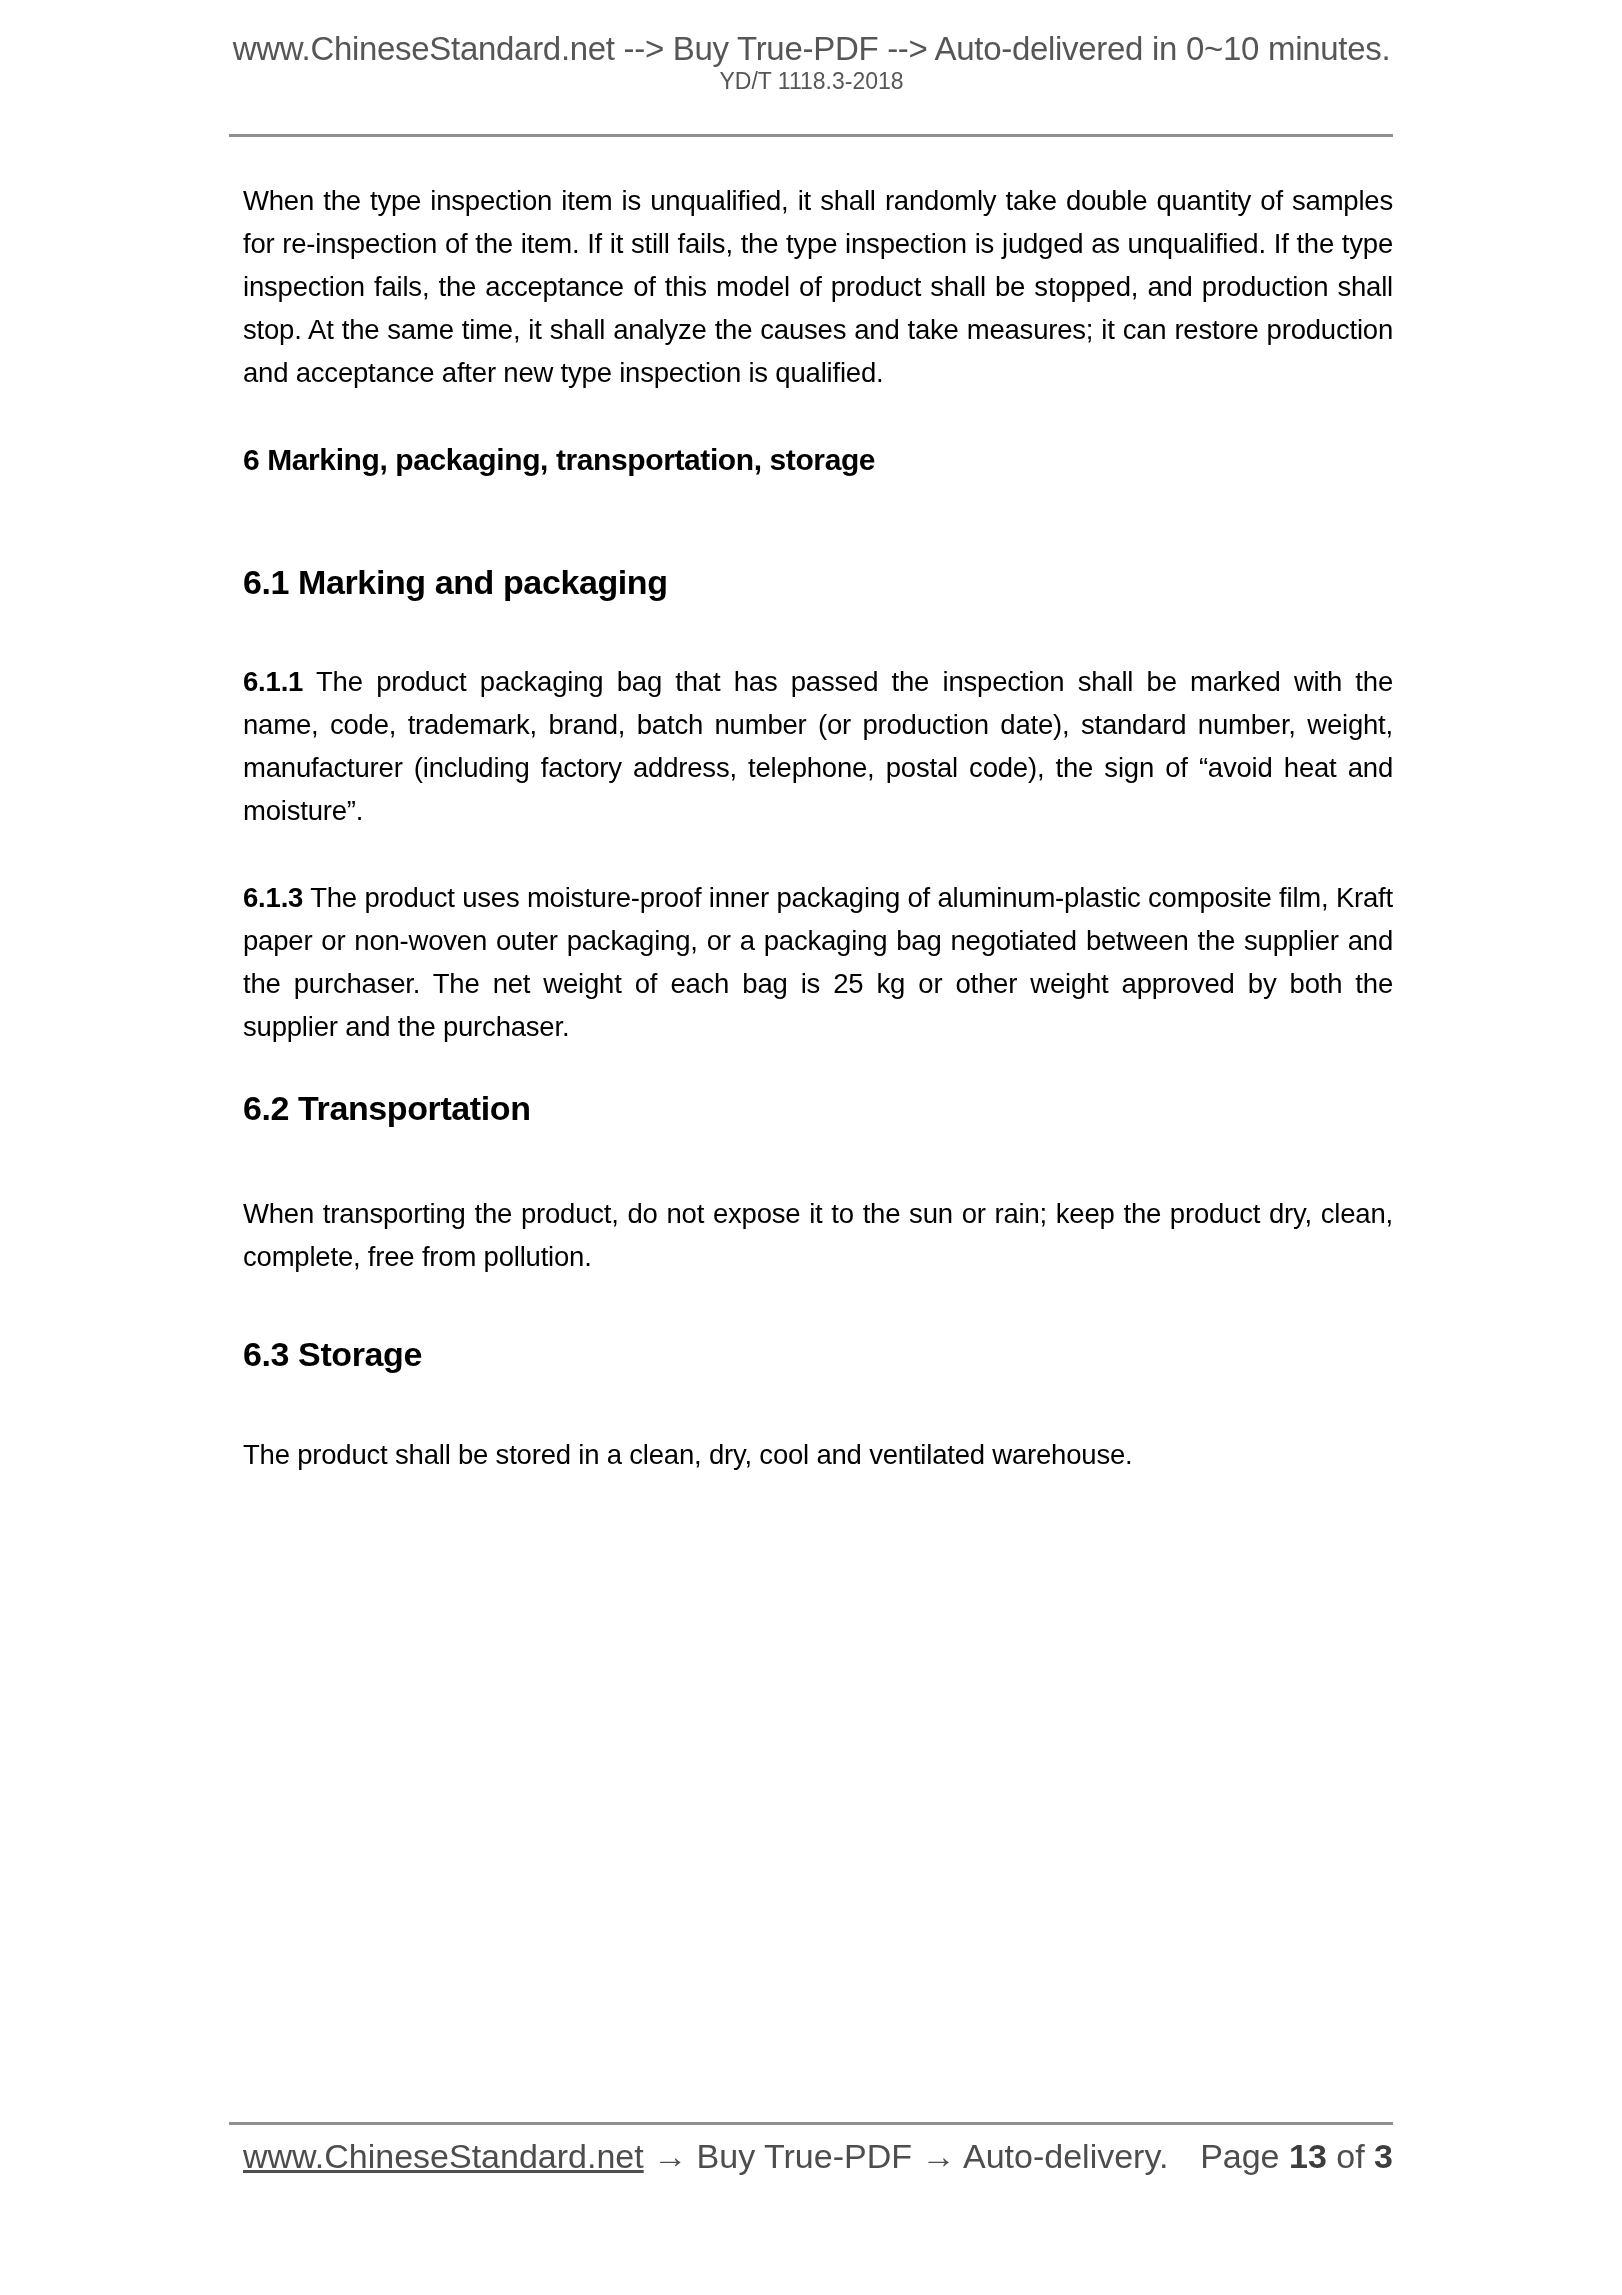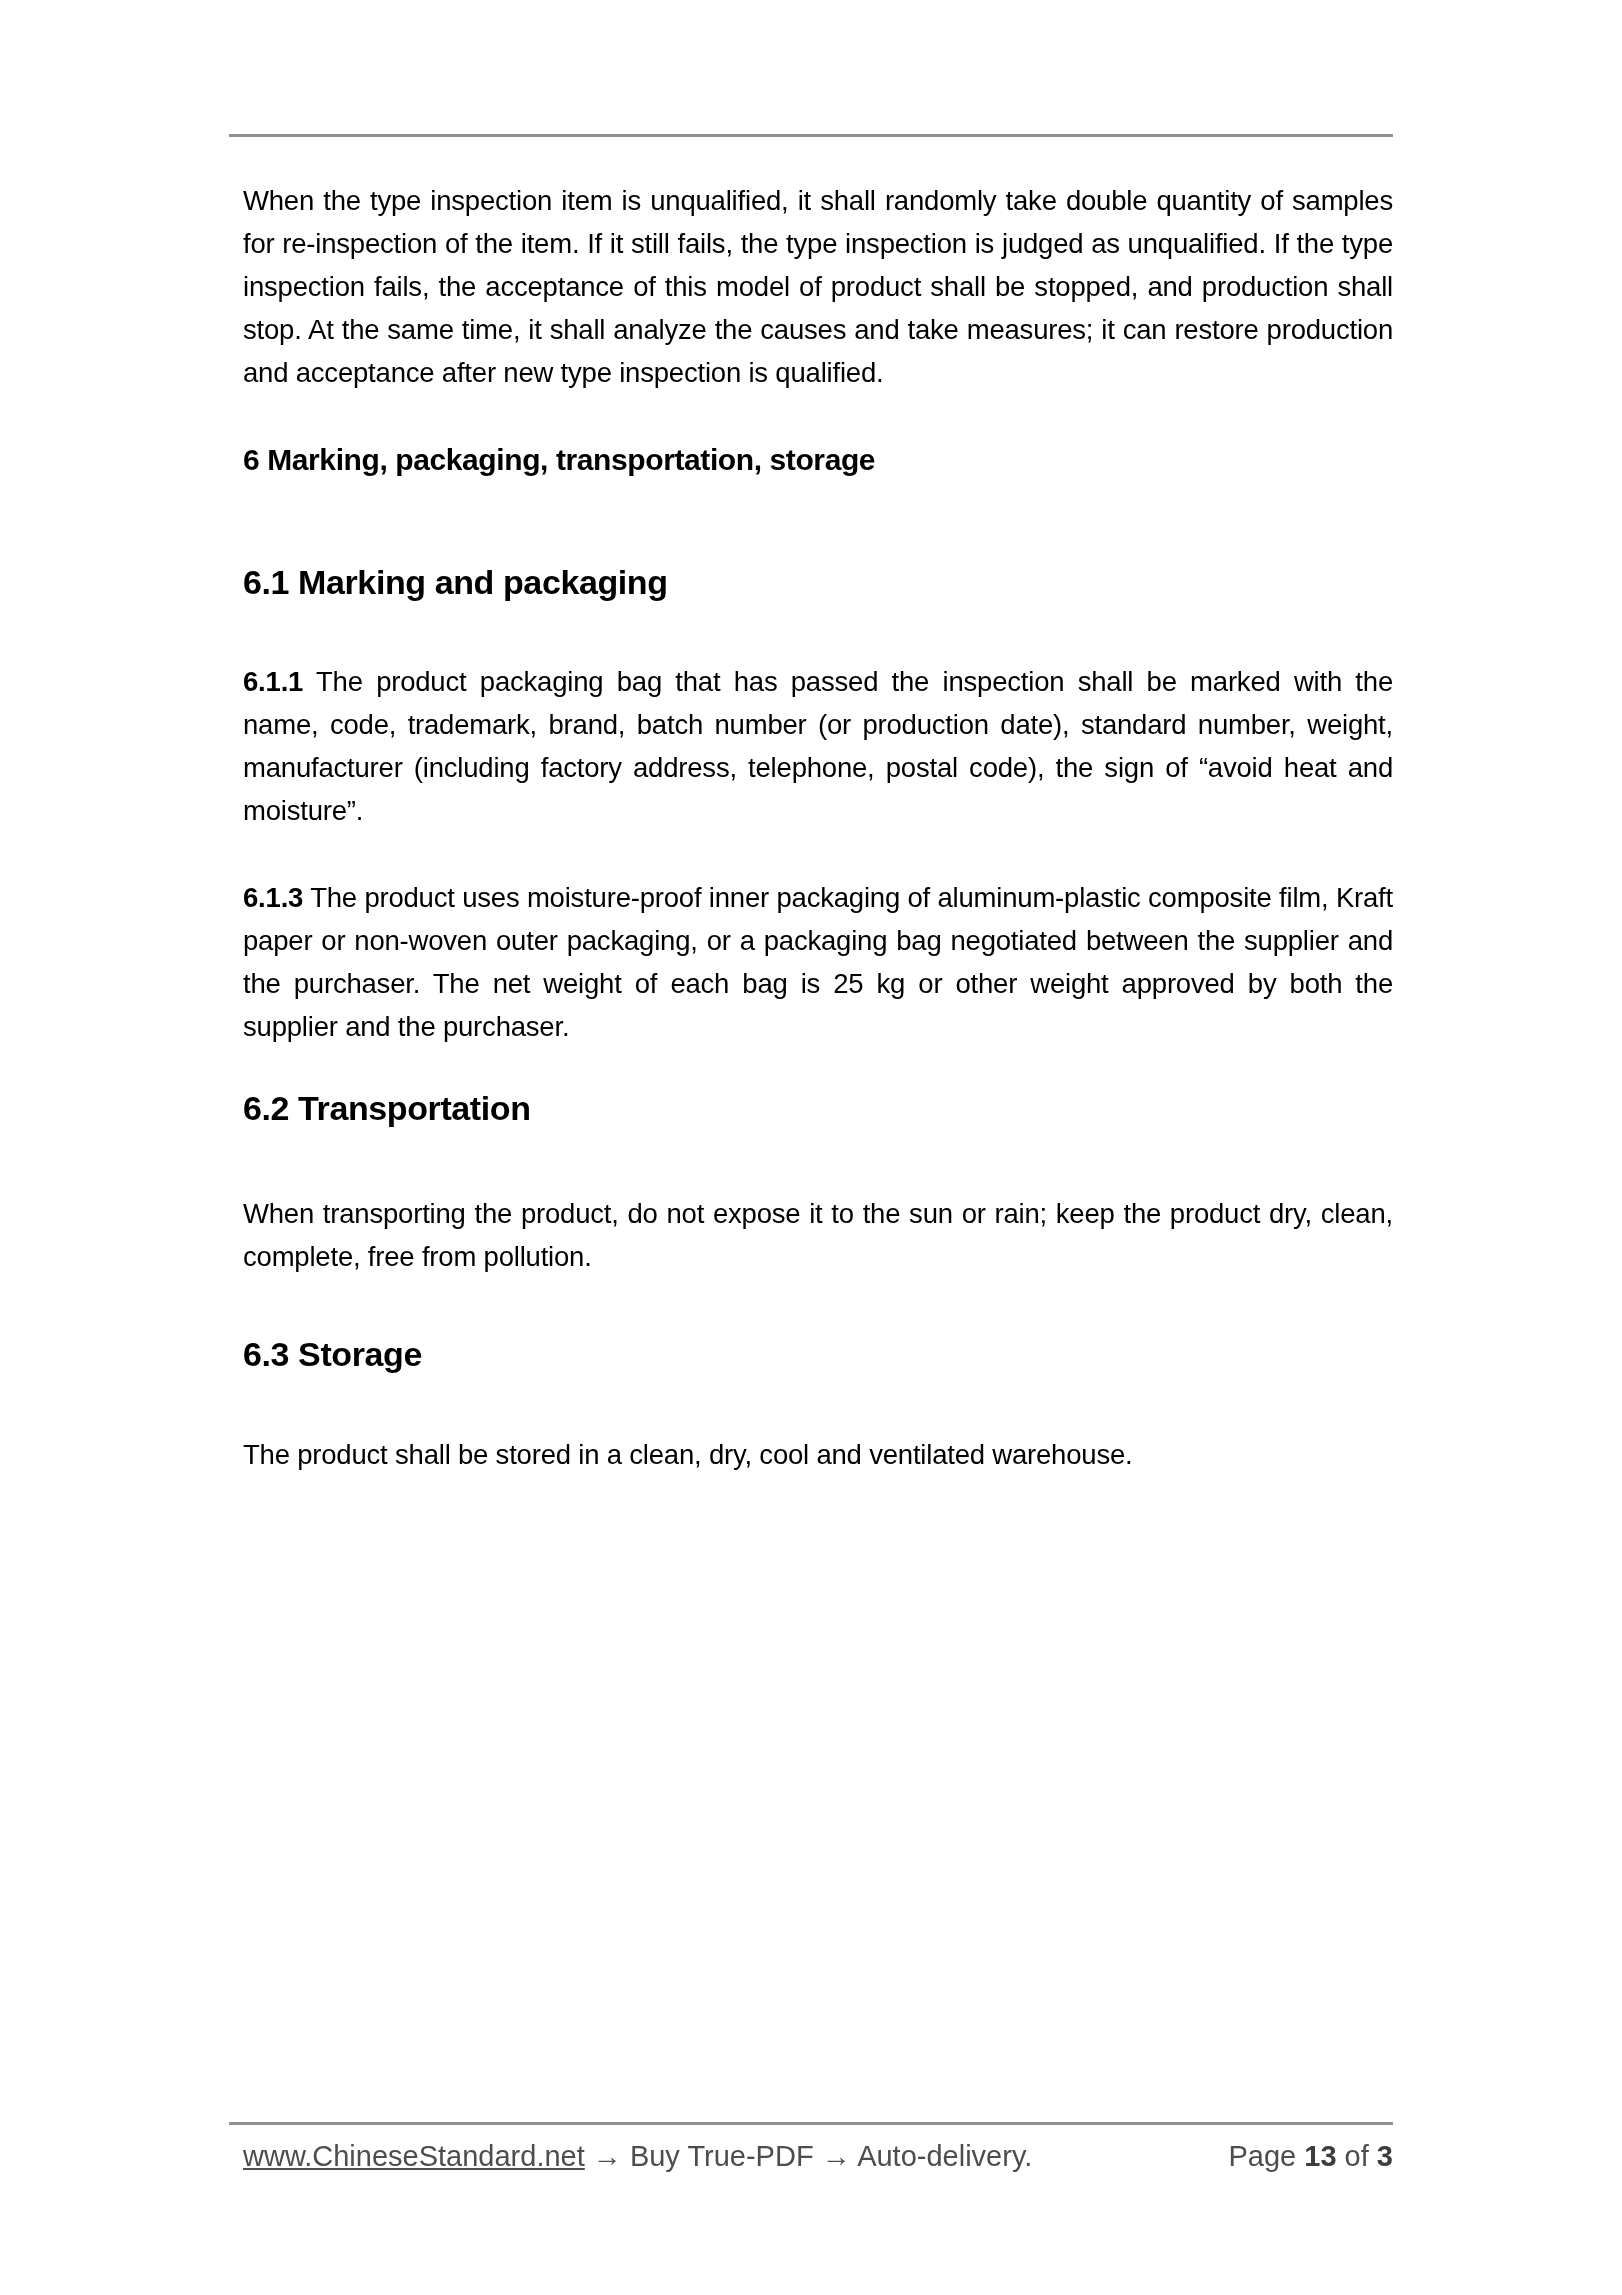--- a/index.html
+++ b/index.html
@@ -80,38 +80,42 @@
   .clause-num { font-weight: bold; }
 
   .footer-row {
     position: absolute;
     top: 2140px;
     left: 243px;
     right: 230px;
     display: flex;
     justify-content: space-between;
     align-items: baseline;
-    font-size: 29px;
+    font-size: 34px;
     line-height: 32px;
     color: #4d4d4d;
     text-align: right;
   }
   .footer-left span, .footer-left a { white-space: pre; }
   .footer-link {
     color: #4d4d4d;
     text-decoration: underline;
     cursor: pointer;
   }
   .footer-right strong { font-weight: bold; color: #3d3d3d; }
 </style>
 </head>
 <body>
 
 <div class="page">
 
+  <div class="header">
+    <div class="header-line1">www.ChineseStandard.net --&gt; Buy True-PDF --&gt; Auto-delivered in 0~10 minutes.</div>
+    <div class="header-line2">YD/T 1118.3-2018</div>
+  </div>
 
   <div class="rule rule-top"></div>
 
   <main class="content">
 
     <p class="body-p p-intro">When the type inspection item is unqualified, it shall randomly take double quantity of samples for re-inspection of the item. If it still fails, the type inspection is judged as unqualified. If the type inspection fails, the acceptance of this model of product shall be stopped, and production shall stop. At the same time, it shall analyze the causes and take measures; it can restore production and acceptance after new type inspection is qualified.</p>
 
     <h1 class="h1 s6">6 Marking, packaging, transportation, storage</h1>
 
     <h2 class="h2 s61">6.1 Marking and packaging</h2>

